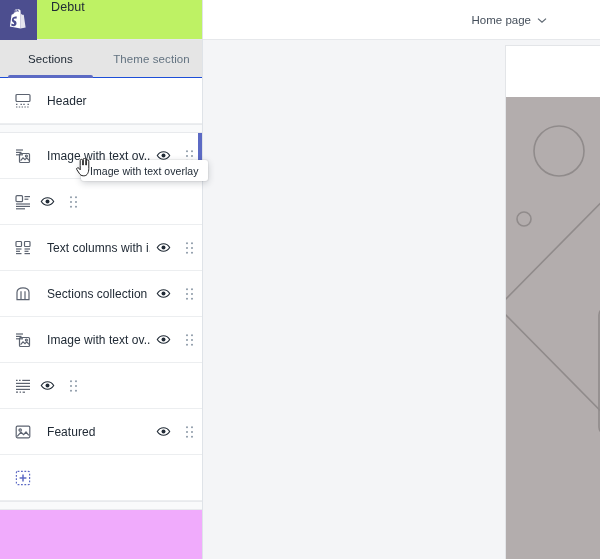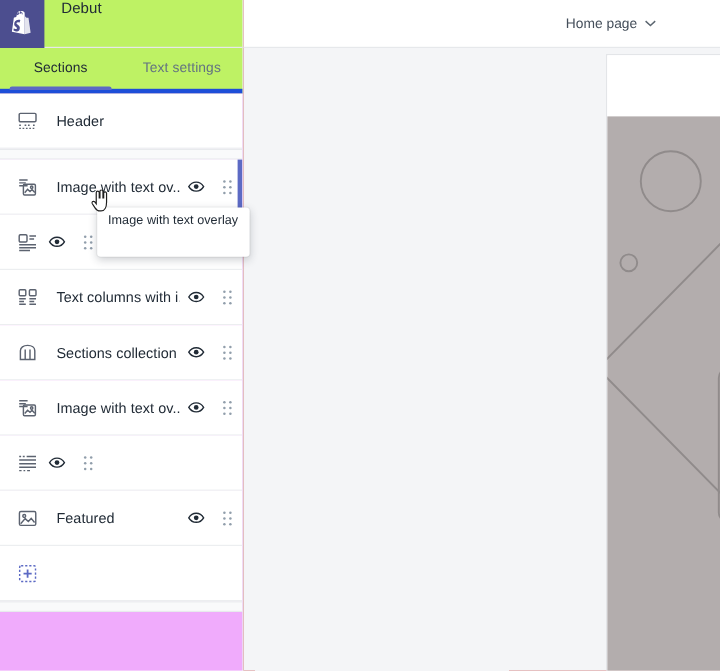--- a/index.html
+++ b/index.html
@@ -48,22 +48,22 @@
     font-size: 12.5px;
     color: #212b36;
     padding-left: 14px;
     letter-spacing: .1px;
   }
 
   
   .tabs {
     height: 38px;
     display: flex;
-    border-bottom: 4px solid #1d4ed8;
-    background: #bef264;
+    border-bottom: 1px solid #1d4ed8;
+    background: #e5e5e5;
     flex: 0 0 38px;
   }
   .tab {
     flex: 1;
     display: flex; align-items: center; justify-content: center;
     font-size: 11.5px;
     color: #637381;
     position: relative;
     cursor: pointer;
     letter-spacing: .1px;
@@ -139,25 +139,25 @@
   .row.add-row .row-label {
     color: #5c6ac4;
     padding-left: 13px;
   }
   .row.add-row .row-icon { color: #5c6ac4; }
 
   
   .tooltip {
     position: absolute;
     left: 81px;
-    top: 173px;
+    top: 160px;
     background: #ffffff;
     color: #212b36;
     font-size: 10.5px;
-    padding: 5px 9px 24px 9px;
+    padding: 5px 9px 4px 9px;
     border-radius: 3px;
     box-shadow: 0 0 0 1px rgba(63,63,68,.05), 0 2px 7px rgba(33,43,54,.22);
     white-space: nowrap;
     z-index: 40;
     letter-spacing: .05px;
   }
 
   
   .cursor {
     position: absolute;
@@ -165,21 +165,21 @@
     top: 158px;
     z-index: 45;
     pointer-events: none;
   }
 
   
   .right-panel {
     flex: 1 1 auto;
     height: 559px;
     position: relative;
-    background: #b91c1c;
+    background: #7dd3fc;
     display: flex;
     flex-direction: column;
   }
   .preview-topbar {
     height: 40px;
     flex: 0 0 40px;
     background: #ffffff;
     border-bottom: 1px solid #e6e8eb;
     display: flex;
     align-items: center;
@@ -247,21 +247,21 @@
         </svg>
       </div>
       <div class="theme-name">Debut</div>
     </div>
 
     <div class="tabs">
       <div class="tab active">
         <span>Sections</span>
       </div>
       <div class="tab">
-        <span>Text settings</span>
+        <span>Theme section</span>
       </div>
     </div>
 
     <div class="section-list">
 
       <div class="row">
         <span class="row-icon">
           <svg width="18" height="18" viewBox="0 0 18 18" fill="none" stroke="currentColor" stroke-width="1.2">
             <rect x="2" y="2.5" width="14" height="7" rx="1"></rect>
             <line x1="2" y1="12.3" x2="4.5" y2="12.3" stroke-dasharray="1.4 1.4"></line>

